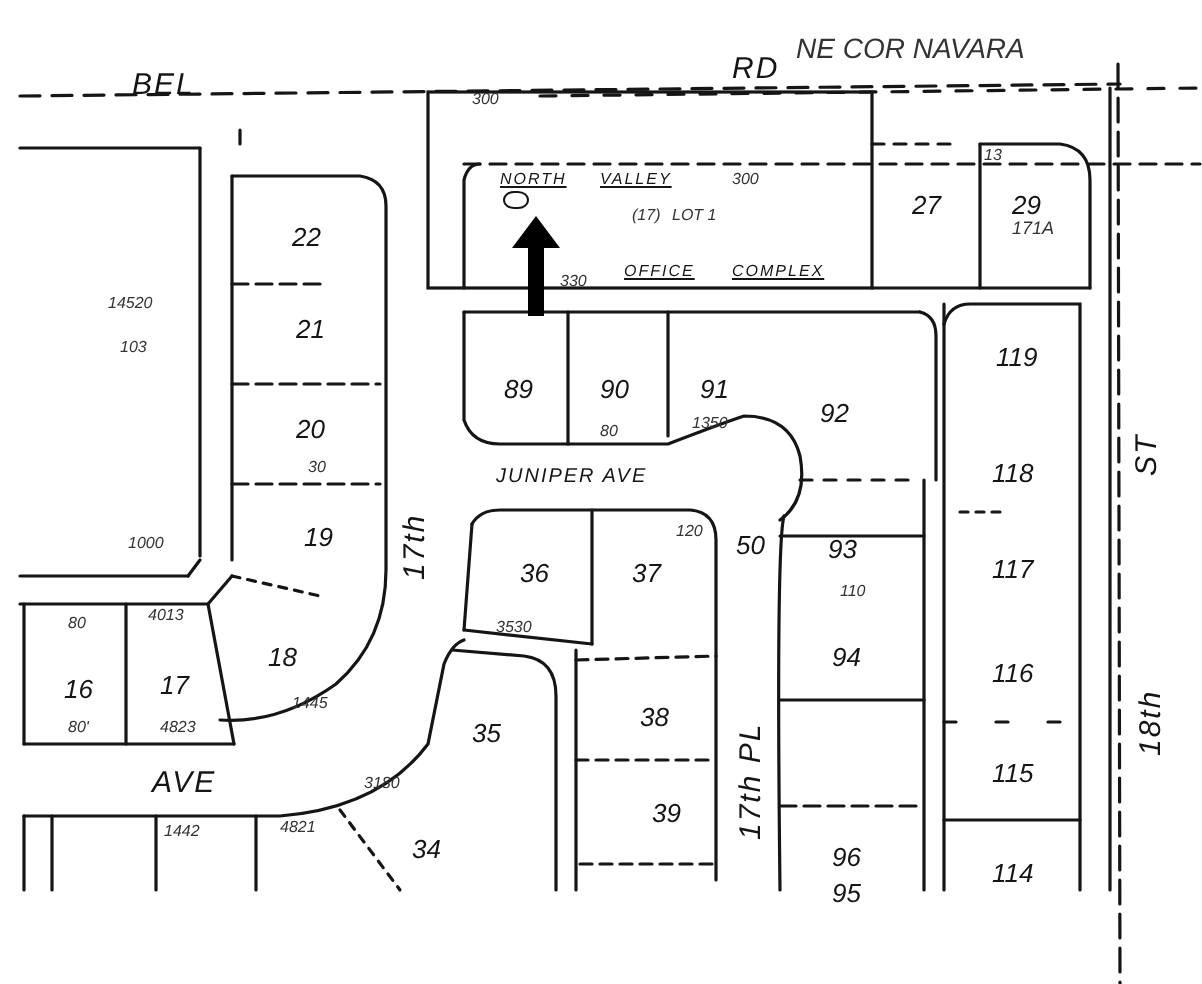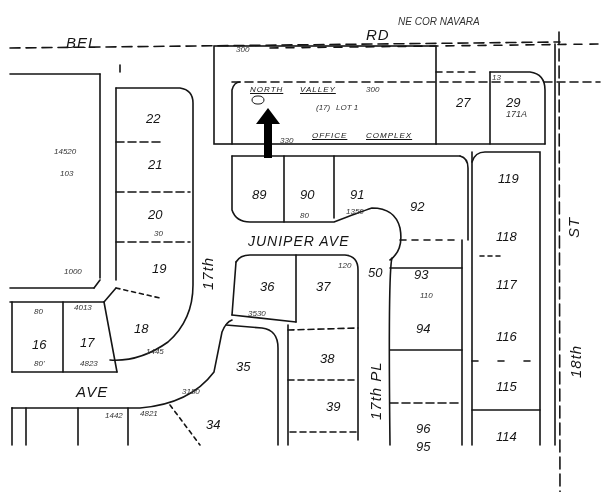--- a/index.html
+++ b/index.html
@@ -91,22 +91,22 @@
   </g>
 
   <g fill="#000">
     <polygon points="268,108 256,124 264,124 264,158 272,158 272,124 280,124"></polygon>
   </g>
   <rect x="252" y="96" width="12" height="8" rx="5" fill="none" stroke="#151515" stroke-width="1"></rect>
 </svg>
 
 <div class="lbl street" style="left:66px;top:35px;">BEL</div>
 <div class="lbl street" style="left:366px;top:27px;">RD</div>
-<div class="lbl dim" style="left:398px;top:17px;font-size:10px;">NE COR NAVARA</div>
-<div class="lbl street" style="left:248px;top:234px;font-size:14px;">JUNIPER   AVE</div>
+<div class="lbl dim" style="left:398px;top:17px;font-size:14px;">NE COR NAVARA</div>
+<div class="lbl street" style="left:248px;top:234px;font-size:10px;">JUNIPER   AVE</div>
 <div class="lbl street" style="left:76px;top:384px;">AVE</div>
 <div class="lbl street vert" style="left:200px;top:290px;transform:rotate(-90deg);">17th</div>
 <div class="lbl street vert" style="left:368px;top:420px;transform:rotate(-90deg);">17th PL</div>
 <div class="lbl street vert" style="left:568px;top:378px;transform:rotate(-90deg);">18th</div>
 <div class="lbl street vert" style="left:566px;top:238px;transform:rotate(-90deg);">ST</div>
 
 <div class="lbl note" style="left:250px;top:86px;">NORTH</div>
 <div class="lbl note" style="left:300px;top:86px;">VALLEY</div>
 <div class="lbl dim" style="left:366px;top:86px;">300</div>
 <div class="lbl dim" style="left:316px;top:104px;">(17)</div>
@@ -158,13 +158,13 @@
 <div class="lbl dim" style="left:420px;top:292px;">110</div>
 <div class="lbl dim" style="left:154px;top:230px;">30</div>
 <div class="lbl dim" style="left:80px;top:360px;">4823</div>
 <div class="lbl dim" style="left:146px;top:348px;">1445</div>
 <div class="lbl dim" style="left:236px;top:46px;">300</div>
 <div class="lbl dim" style="left:492px;top:74px;">13</div>
 <div class="lbl dim" style="left:74px;top:304px;">4013</div>
 <div class="lbl dim" style="left:248px;top:310px;">3530</div>
 <div class="lbl dim" style="left:182px;top:388px;">3180</div>
 <div class="lbl dim" style="left:140px;top:410px;">4821</div>
-<div class="lbl dim" style="left:105px;top:412px;text-align:center;">1442</div>
+<div class="lbl dim" style="left:82px;top:412px;text-align:center;">1442</div>
 
 </body></html>

